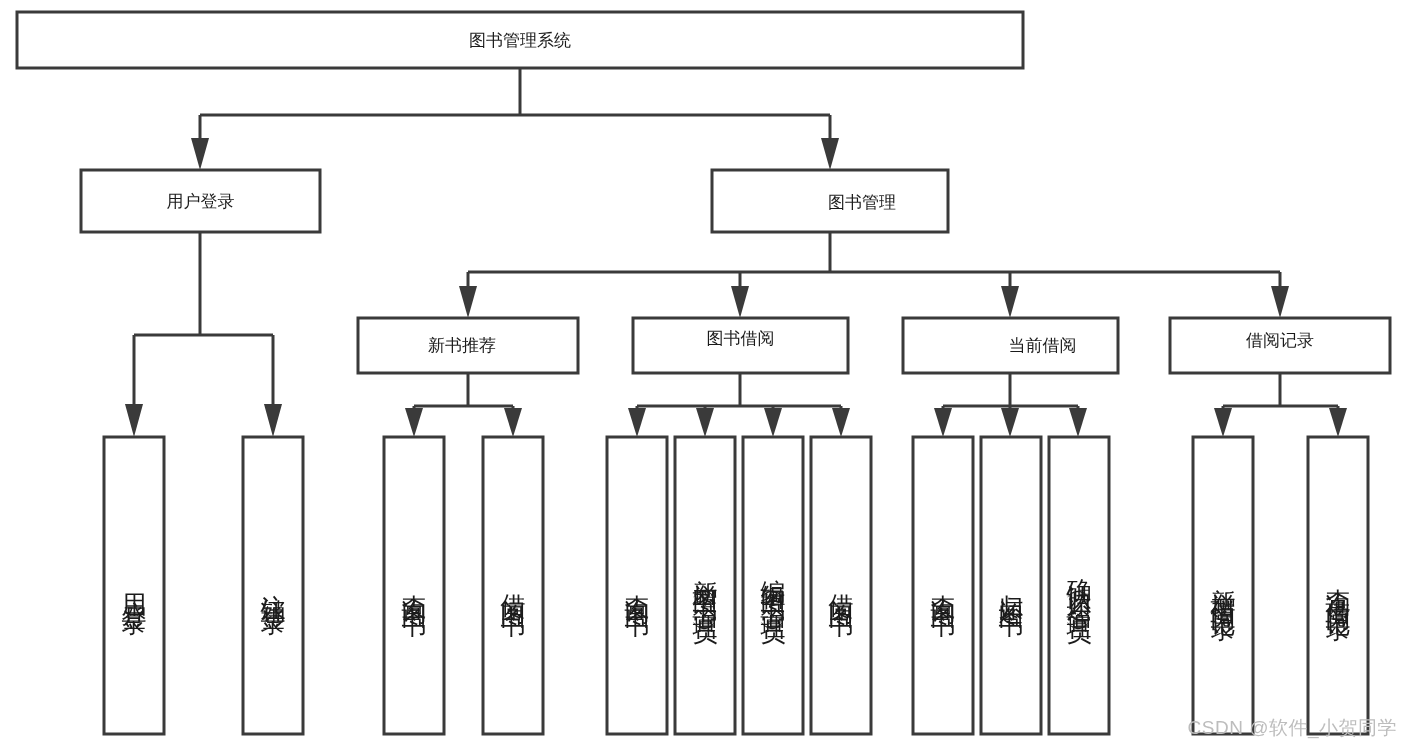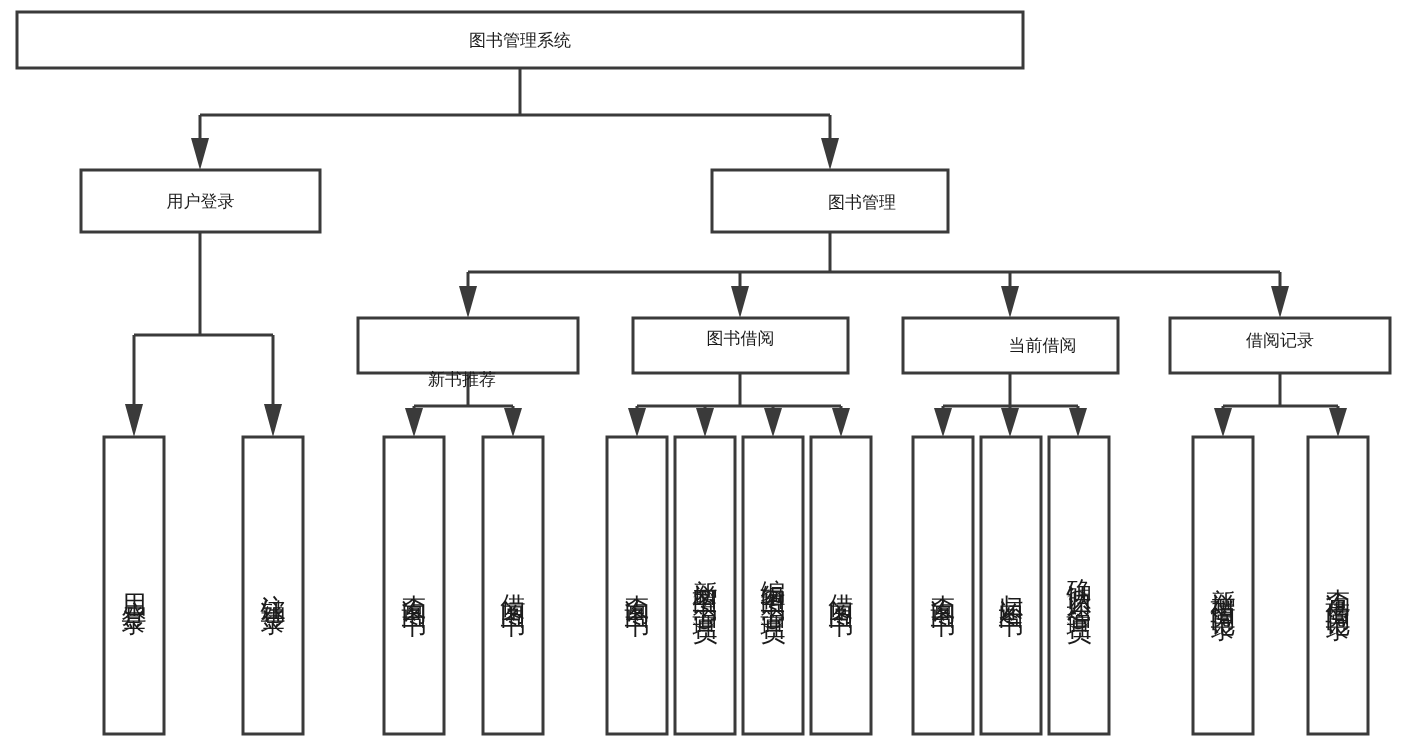--- a/index.html
+++ b/index.html
@@ -196,21 +196,21 @@
     <span class="h-text">图书管理系统</span>
   </div>
 
   <div class="h-text-holder" style="left:81px; top:170px; width:239px; height:62px;">
     <span class="h-text">用户登录</span>
   </div>
   <div class="h-text-holder" style="left:696px; top:170px; width:236px; height:65px;margin-left:48px;">
     <span class="h-text">图书管理</span>
   </div>
 
-  <div class="h-text-holder" style="left:358px; top:318px; width:208px; height:55px;margin-top:34px;">
+  <div class="h-text-holder" style="left:358px; top:318px; width:208px; height:55px;">
     <span class="h-text">新书推荐</span>
   </div>
   <div class="h-text-holder" style="left:633px; top:318px; width:215px; height:41px;">
     <span class="h-text">图书借阅</span>
   </div>
   <div class="h-text-holder" style="left:903px; top:318px; width:215px; height:55px;padding-left:32px;">
     <span class="h-text">当前借阅</span>
   </div>
   <div class="h-text-holder" style="left:1170px; top:318px; width:220px; height:44px;">
     <span class="h-text">借阅记录</span>
@@ -253,14 +253,15 @@
     <span class="vert-text">确认归还（管理员）</span>
   </div>
 
   <div class="vert-text-holder" style="left:1193px; top:437px; width:60px; height:297px;">
     <span class="vert-text">新增借阅记录</span>
   </div>
   <div class="vert-text-holder" style="left:1308px; top:437px; width:60px; height:297px;">
     <span class="vert-text">查询借阅记录</span>
   </div>
 
+  <div id="watermark">CSDN @软件_小贺同学</div>
 
 </div>
 
 </body></html>

